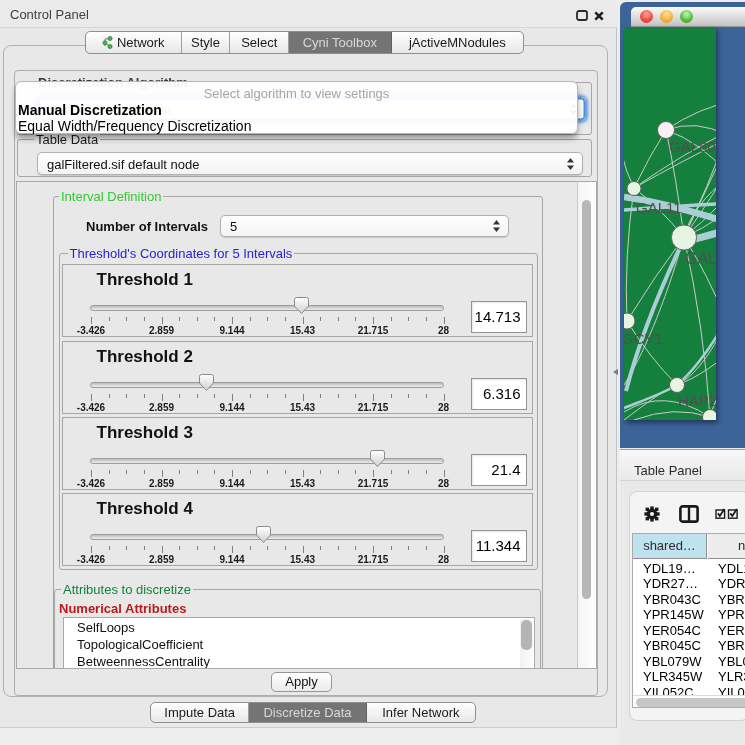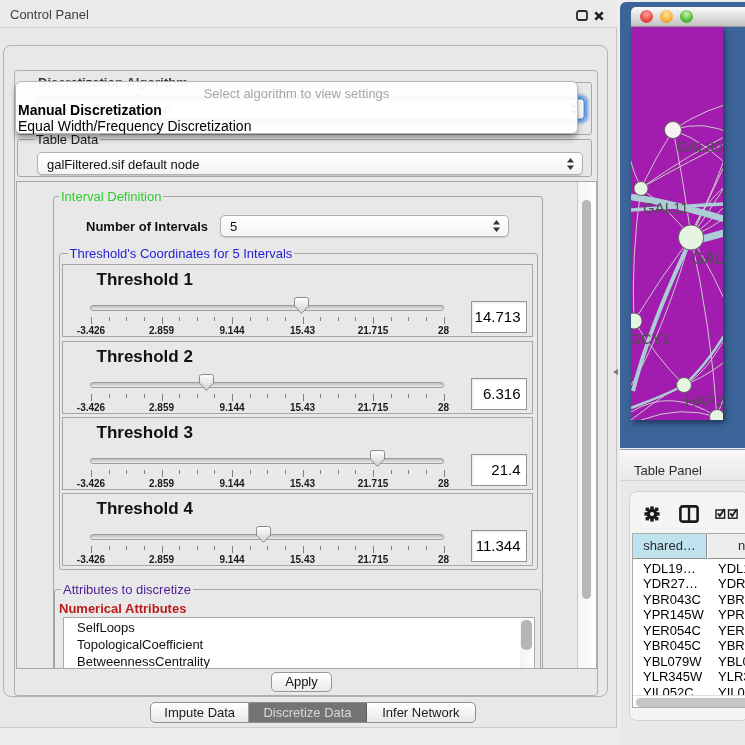--- a/index.html
+++ b/index.html
@@ -38,20 +38,32 @@
 <div id="cp" class="abs">
   <div class="abs" style="left:0; top:0; width:617px; height:28px; background:#eaeaea; border-bottom:1px solid #d6d6d6;"></div>
   <div class="abs" style="left:10px; top:7px; font-size:13px; color:#404040;">Control Panel</div>
   <svg class="abs" style="left:576px; top:10px;" width="12" height="11" viewBox="0 0 12 11">
     <rect x="1" y="1" width="10" height="9" rx="2" fill="none" stroke="#2a2a2a" stroke-width="1.8"></rect>
   </svg>
   <svg class="abs" style="left:594px; top:11px;" width="10" height="10" viewBox="0 0 10 10">
     <path d="M1.3,1.3 L8.7,8.7 M8.7,1.3 L1.3,8.7" stroke="#1f1f1f" stroke-width="2.6" stroke-linecap="butt"></path>
   </svg>
 
+  <div class="tabstrip" style="left:85px; top:31px; width:439px; height:23px;">
+    <div class="tabseg" style="width:96px;"><svg width="11" height="13" viewBox="0 0 11 13" style="margin-right:4px;">
+          <path d="M3,3 L3,10 M3,3 L8,2.5 M3,7 L8,10.5" stroke="#777" stroke-width="1" fill="none"></path>
+          <circle cx="8" cy="2.5" r="2.1" fill="#4caf50" stroke="#2e7d32" stroke-width="0.7"></circle>
+          <circle cx="3" cy="6.8" r="2.1" fill="#4caf50" stroke="#2e7d32" stroke-width="0.7"></circle>
+          <circle cx="8" cy="10.5" r="2.1" fill="#4caf50" stroke="#2e7d32" stroke-width="0.7"></circle>
+        </svg>Network</div>
+    <div class="tabseg" style="width:49px;">Style</div>
+    <div class="tabseg" style="width:59px;">Select</div>
+    <div class="tabseg sel" style="width:103px;">Cyni Toolbox</div>
+    <div class="tabseg" style="width:132px;">jActiveMNodules</div>
+  </div>
 
   <div class="abs" style="left:3px; top:45px; width:605px; height:652px; background:#e8e8e8; border:1px solid #b2b2b2; border-radius:8px;"></div>
 
   <div class="abs" style="left:14px; top:70px; width:584px; height:626px; background:#e8e8e8; border:1px solid #aeaeae; border-radius:4px;"></div>
 
   <div class="group" style="left:17px; top:82px; width:575px; height:53px;">
     <div class="gtitle" style="left:18px; color:#3a3a3a; font-weight:bold;">Discretization Algorithm</div>
   </div>
   <div class="combo" style="left:37px; top:97px; width:549px; height:24px; box-shadow:0 0 3px 2px rgba(90,150,230,0.95), inset 0 0 0 1.5px #4f8fd6; border-color:#6ba0dc;">
     <div class="ctext">Manual Discretization</div>
@@ -163,21 +175,21 @@
           <span style="left:99px;">2.859</span>
           <span style="left:169.5px;">9.144</span>
           <span style="left:240px;">15.43</span>
           <span style="left:310.5px;">21.715</span>
           <span style="left:381px;">28</span>
         </div>
       <div class="vbox">11.344</div>
     </div>
 
     <div class="group" style="left:37px; top:407px; width:487px; height:300px;">
-      <div class="gtitle" style="left:6px; color:#4c1d95;">Attributes to discretize</div>
+      <div class="gtitle" style="left:6px; color:#15803d;">Attributes to discretize</div>
     </div>
     <div class="abs" style="left:42px; top:419px; font-size:13px; font-weight:bold; color:#b91c1c;">Numerical Attributes</div>
     <div class="abs" style="left:46px; top:435px; width:472px; height:60px; background:#ffffff; border:1px solid #a9a9a9;">
       <div class="listitem" style="top:2px;">SelfLoops</div>
       <div class="listitem" style="top:19px;">TopologicalCoefficient</div>
       <div class="listitem" style="top:36px;">BetweennessCentrality</div>
       <div class="abs" style="right:1px; top:1px; width:13px; height:49px; background:linear-gradient(to right,#f2f2f2,#fdfdfd);"></div>
       <div class="abs" style="right:2px; top:2px; width:11px; height:30px; background:#b5b5b5; border-radius:5px;"></div>
     </div>
 
@@ -201,21 +213,21 @@
     <div class="abs" style="left:2px; top:36px; color:#000; font-size:14px;">Equal Width/Frequency Discretization</div>
   </div>
 </div>
 
 <div class="abs" style="left:620px; top:2px; width:125px; height:446px; background:#3d6499; border-radius:6px 0 0 0;">
   <div class="abs" style="left:11px; top:5px; width:114px; height:20px; background:linear-gradient(#fbfbfb,#c3c3c3); border-radius:5px 0 0 0; border-bottom:1px solid #9a9a9a;">
     <div class="abs" style="left:9px; top:3px; width:13px; height:13px; border-radius:50%; background:radial-gradient(circle at 50% 32%, #fa958e 0 12%, #ec4d43 55%, #c93228 100%);"></div>
     <div class="abs" style="left:29px; top:3px; width:13px; height:13px; border-radius:50%; background:radial-gradient(circle at 50% 32%, #fcdc90 0 12%, #f5b23c 55%, #d28d20 100%);"></div>
     <div class="abs" style="left:49px; top:3px; width:13px; height:13px; border-radius:50%; background:radial-gradient(circle at 50% 32%, #b6ec9e 0 12%, #55bf3e 55%, #36971f 100%);"></div>
   </div>
-  <div class="abs" style="left:11px; top:25px; width:92px; height:393px; background:#a21caf; overflow:hidden; box-shadow:2px 3px 5px rgba(10,20,50,0.55);">
+  <div class="abs" style="left:4px; top:25px; width:92px; height:393px; background:#15803d; overflow:hidden; box-shadow:2px 3px 5px rgba(10,20,50,0.55);">
     <svg width="114" height="393" viewBox="0 0 114 393">
       <g fill="none" stroke="#cacaca" stroke-width="1">
         <path d="M114,73 Q75,80 42,103"></path>
         <path d="M42,103 Q72,92 103,108"></path>
         <path d="M42,103 Q77,115 106,149"></path>
         <path d="M42,103 Q25,130 10,161"></path>
         <path d="M42,103 Q52,150 60,210"></path>
         <path d="M10,161 Q60,126 103,105"></path>
         <path d="M10,161 Q60,133 103,112"></path>
         <path d="M10,161 Q35,180 60,210"></path>

